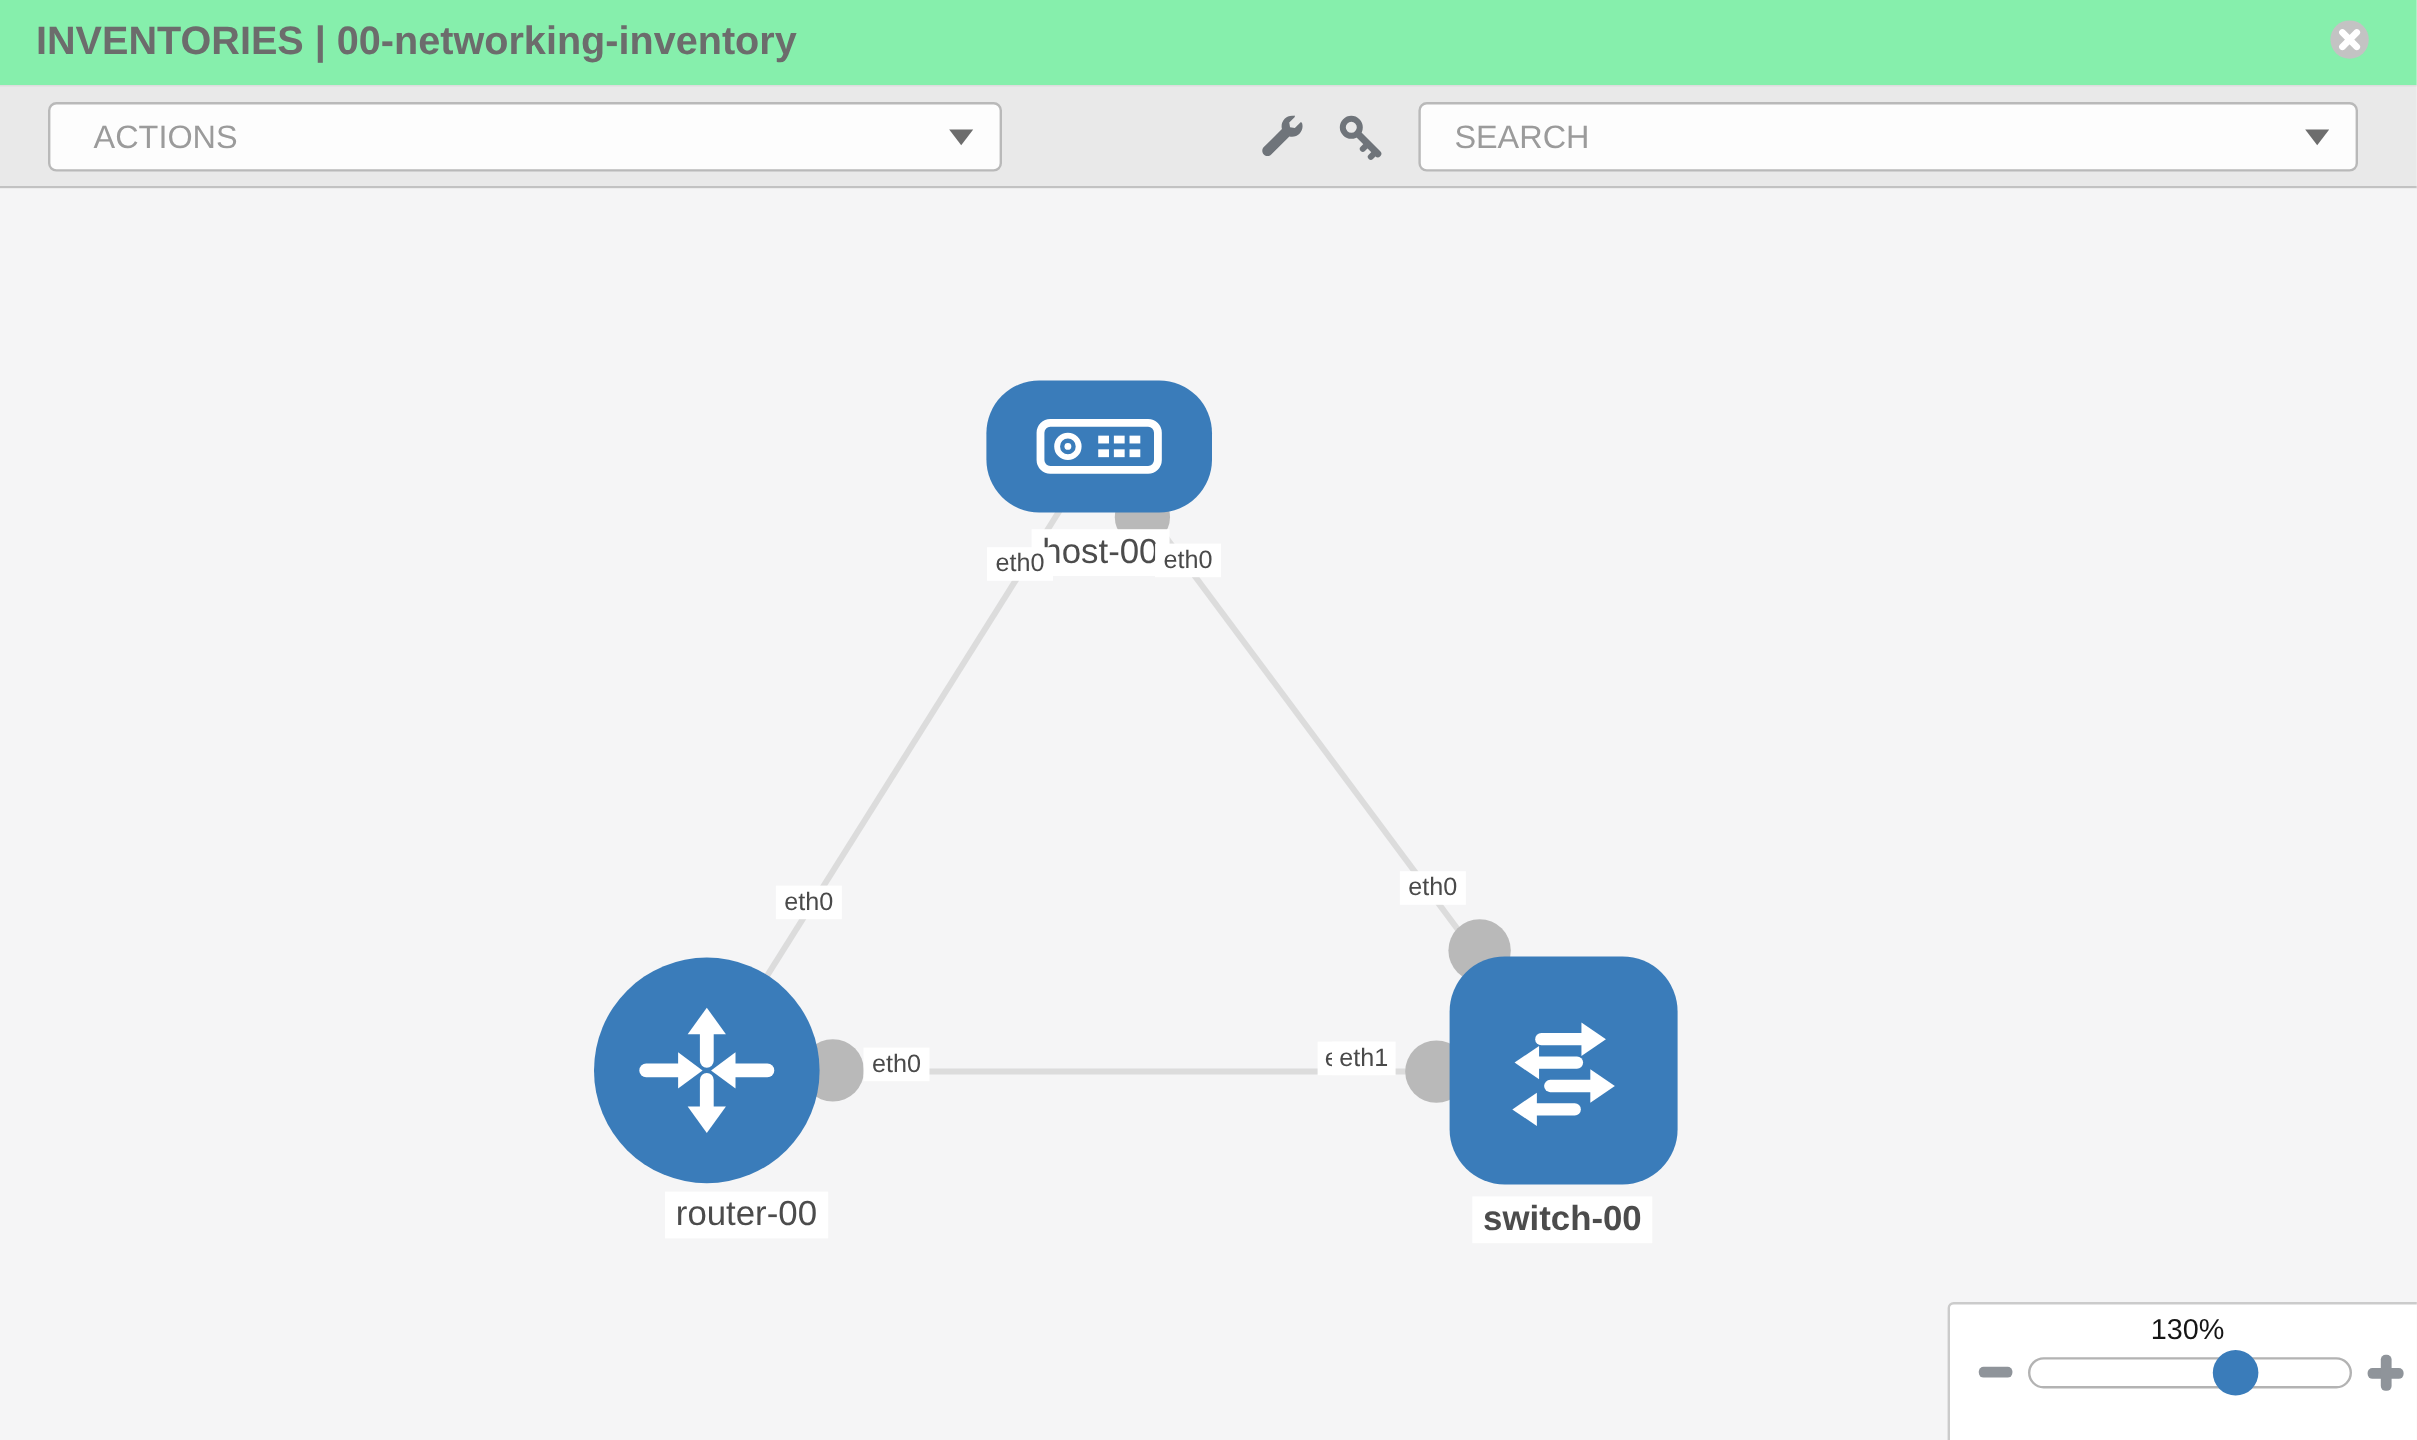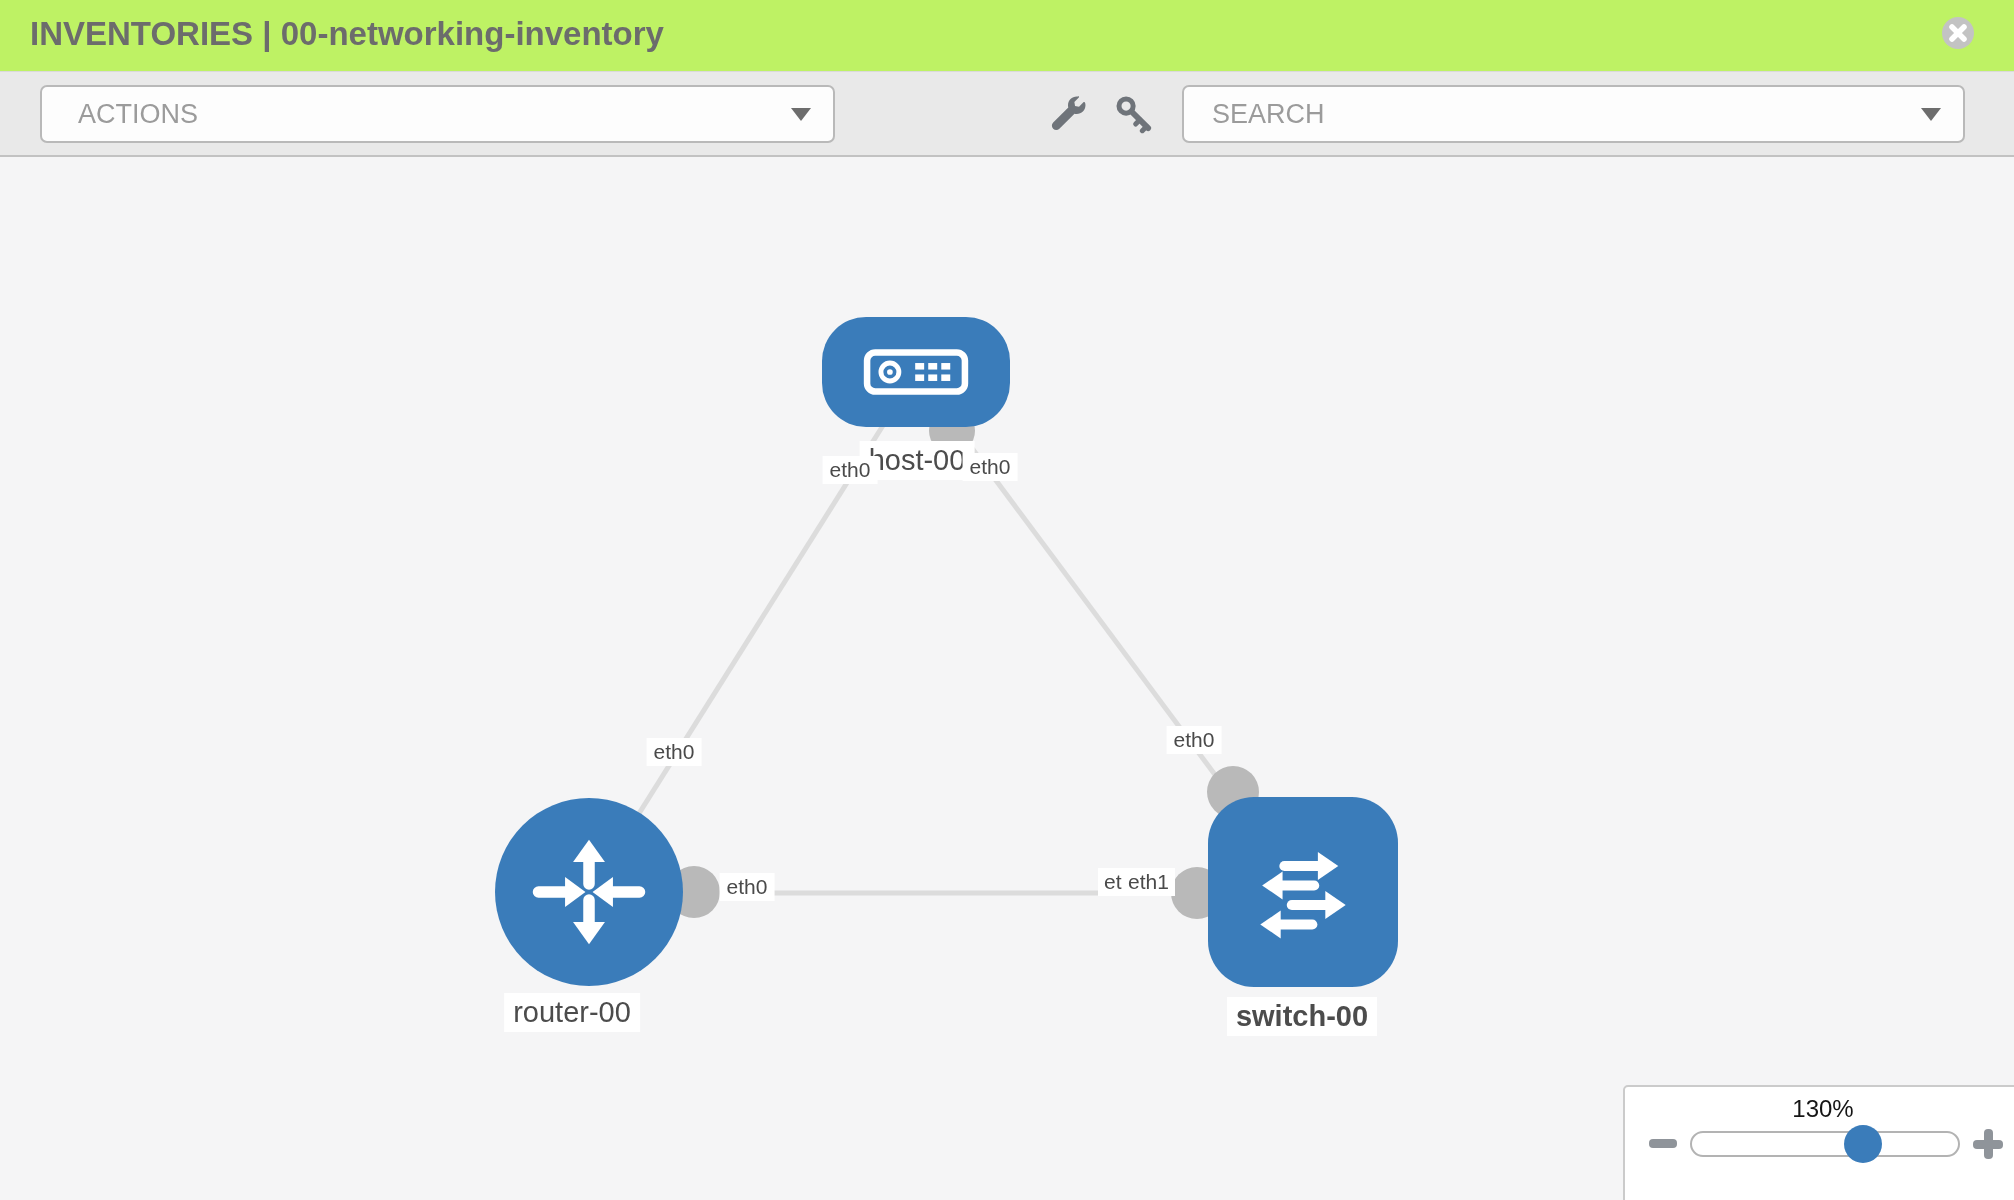--- a/index.html
+++ b/index.html
@@ -1,21 +1,21 @@
 <!DOCTYPE html>
 <html><head>
 <meta charset="utf-8">
 <style>
   html,body{margin:0;padding:0;}
   body{
     width:2014px;height:1200px;overflow:hidden;position:relative;
     background:#f5f5f6;font-family:"Liberation Sans",sans-serif;
   }
   
-  .header{position:absolute;left:0;top:0;width:2014px;height:71px;background:#bef264;text-align:center;}
+  .header{position:absolute;left:0;top:0;width:2014px;height:71px;background:#86efac;text-align:center;}
   .title{position:absolute;left:30px;top:15px;font-size:33px;font-weight:bold;color:#6c6c6c;white-space:nowrap;}
   .close-btn{position:absolute;left:1941px;top:16px;width:34px;height:34px;cursor:pointer;}
   
   .toolbar{position:absolute;left:0;top:71px;width:2014px;height:86px;background:#e9e9e9;
     border-top:1px solid #dadada;border-bottom:2px solid #c2c2c2;box-sizing:border-box;}
   .dropdown{position:absolute;top:13px;height:58px;background:#fdfdfd;border:2px solid #b9b9b9;
     border-radius:7px;box-sizing:border-box;display:flex;align-items:center;
     padding:0 26px;font-size:27px;color:#9b9b9b;cursor:pointer;}
   .dd-actions{left:40px;width:795px;padding-left:36px;}
   .dd-search{left:1182px;width:783px;padding-left:28px;}
@@ -31,21 +31,21 @@
   .node-host{left:822px;top:160px;width:188px;height:110px;border-radius:44px;}
   .node-router{left:495px;top:641px;width:188px;height:188px;border-radius:50%;}
   .node-switch{left:1208px;top:640px;width:190px;height:190px;border-radius:46px;}
   .node-label{position:absolute;background:#ffffff;color:#4c4c4c;font-size:29px;padding:3px 9px;
     white-space:nowrap;transform:translateX(-50%);}
   .if-label{position:absolute;background:#ffffff;color:#4a4a4a;font-size:21px;padding:2px 7px;
     white-space:nowrap;transform:translateX(-50%);}
   .if-overlap{position:absolute;left:1098px;top:711px;width:110px;height:30px;}
   .if-overlap span{position:absolute;top:0;background:#ffffff;color:#4a4a4a;font-size:21px;padding:2px 6px;white-space:nowrap;}
   .if-under{left:0;}
-  .if-over{left:24px;}
+  .if-over{left:12px;}
   
   .zoom-panel{position:absolute;left:1623px;top:1085px;width:400px;height:132px;background:#ffffff;
     border:2px solid #cbcbcb;border-radius:5px;box-sizing:border-box;}
   .zoom-value{position:absolute;left:0;top:8px;width:396px;text-align:center;font-size:24px;color:#151515;}
   .zoom-minus{position:absolute;left:24px;top:52px;width:28px;height:9px;border-radius:4px;background:#8f949a;cursor:pointer;}
   .zoom-plus{position:absolute;left:348px;top:42px;width:30px;height:30px;cursor:pointer;}
   .zoom-plus .h{position:absolute;left:0;top:11px;width:30px;height:9px;border-radius:4px;background:#8f949a;}
   .zoom-plus .v{position:absolute;left:10.5px;top:0;width:9px;height:30px;border-radius:4px;background:#8f949a;}
   .zoom-track{position:absolute;left:65px;top:44px;width:270px;height:26px;background:#ffffff;
     border:2px solid #b3b3b3;border-radius:14px;box-sizing:border-box;cursor:pointer;}
@@ -156,21 +156,21 @@
       <g fill="#ffffff">
         <path d="M108 42 L86 27 L86 57 Z"></path>
         <path d="M26 63 L48 48 L48 78 Z"></path>
         <path d="M116 84 L94 69 L94 99 Z"></path>
         <path d="M24 105 L46 90 L46 120 Z"></path>
       </g>
     </svg>
   </div>
 
   <div class="node-label" style="left:917px;top:284px;">host-00</div>
-  <div class="node-label" style="left:572px;top:836px;">router-00</div>
+  <div class="node-label" style="left:622px;top:836px;">router-00</div>
   <div class="node-label" style="left:1302px;top:840px;font-weight:bold;">switch-00</div>
 
   <div class="if-label" style="left:850px;top:299px;">eth0</div>
   <div class="if-label" style="left:990px;top:296px;">eth0</div>
   <div class="if-label" style="left:674px;top:581px;">eth0</div>
   <div class="if-label" style="left:1194px;top:569px;">eth0</div>
   <div class="if-label" style="left:747px;top:716px;">eth0</div>
   <div class="if-overlap">
     <span class="if-under">eth0</span>
     <span class="if-over">eth1</span>

